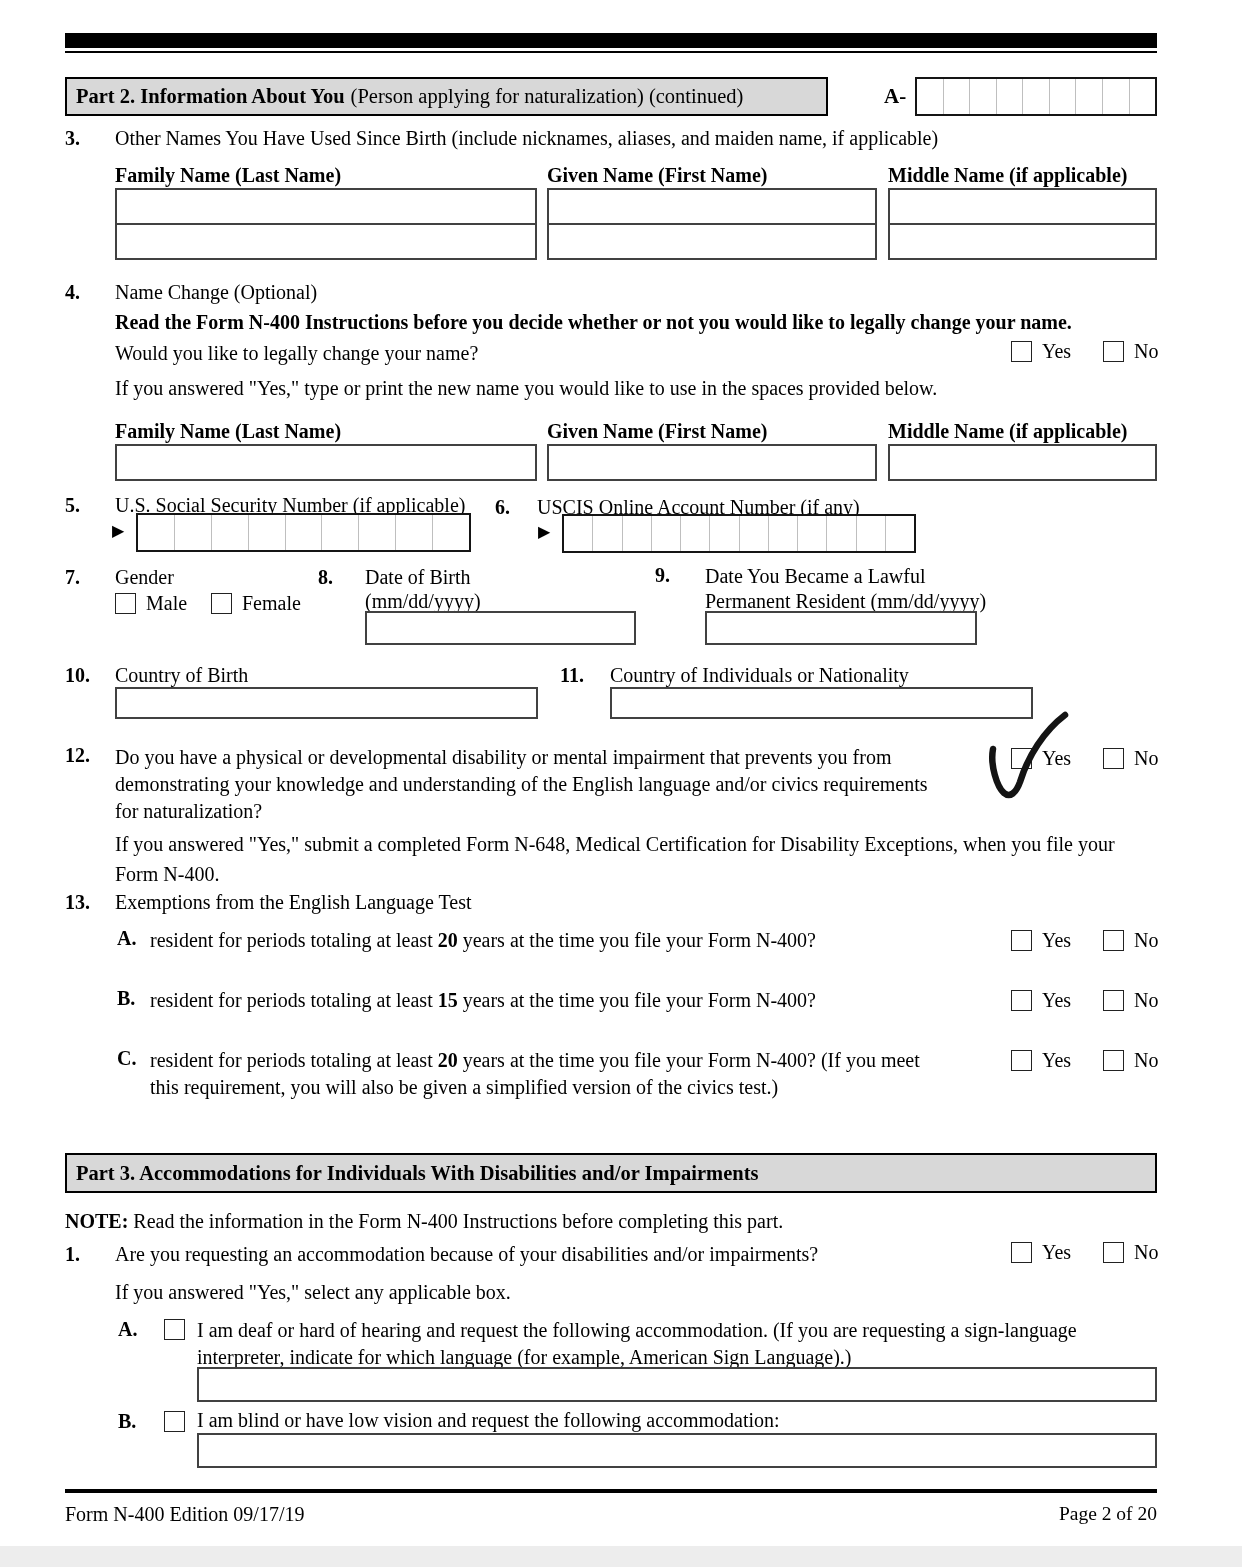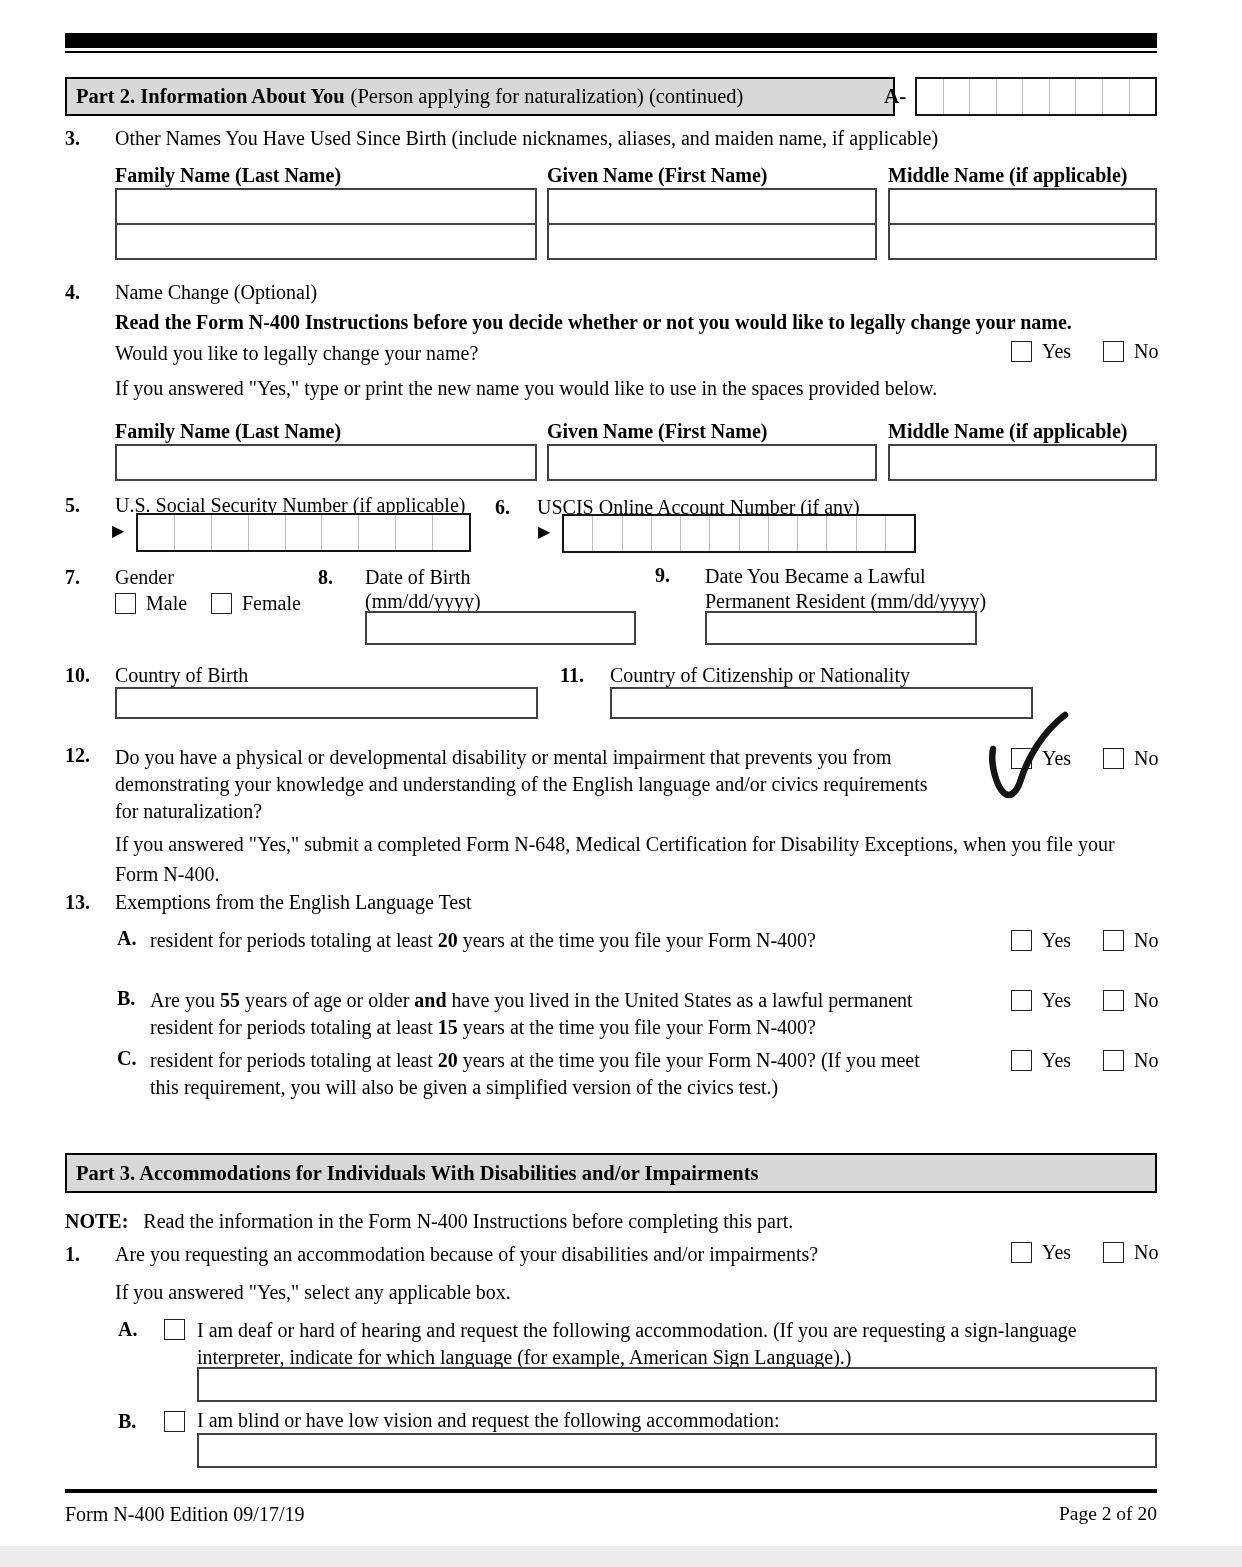--- a/index.html
+++ b/index.html
@@ -30,21 +30,21 @@
   .arrow { font-size:16px; font-family:"DejaVu Sans", sans-serif; }
   .note2 .line { line-height:30px; }
   svg { pointer-events:none; }
 </style>
 </head>
 <body>
 
 <div class="abs bar" style="left:65px;top:33px;width:1092px;height:15px"></div>
 <div class="abs bar" style="left:65px;top:51px;width:1092px;height:2px"></div>
 
-<div class="abs part-hdr" style="left:65px;top:77px;width:830px;height:39px">
+<div class="abs part-hdr" style="left:65px;top:77px;width:763px;height:39px">
   <span class="b">Part 2.  Information About You</span>
   <span class="reg">(Person applying for naturalization) (continued)</span>
 </div>
 <div class="abs b" style="left:884px;top:84px;font-size:21px">A-</div>
 <div class="abs seg" style="left:915px;top:77px;width:242px;height:39px">
     <div class="cell"></div>
     <div class="cell"></div>
     <div class="cell"></div>
     <div class="cell"></div>
     <div class="cell"></div>
@@ -134,21 +134,21 @@
 
 <div class="abs b" style="left:655px;top:564px">9.</div>
 <div class="abs" style="left:705px;top:564px;width:290px;line-height:25px">Date You Became a Lawful Permanent Resident (mm/dd/yyyy)</div>
 <div class="abs box" style="left:705px;top:611px;width:272px;height:34px"></div>
 
 <div class="abs b" style="left:65px;top:664px">10.</div>
 <div class="abs" style="left:115px;top:664px">Country of Birth</div>
 <div class="abs box" style="left:115px;top:687px;width:423px;height:32px"></div>
 
 <div class="abs b" style="left:560px;top:664px">11.</div>
-<div class="abs" style="left:610px;top:664px">Country of Citizenship or Nationality</div>
+<div class="abs" style="left:610px;top:664px">Country of Individuals or Nationality</div>
 <div class="abs box" style="left:610px;top:687px;width:423px;height:32px"></div>
 
 <div class="abs b" style="left:65px;top:744px">12.</div>
 <div class="abs" style="left:115px;top:744px">
   <div class="line">Do you have a physical or developmental disability or mental impairment that prevents you from</div>
   <div class="line">demonstrating your knowledge and understanding of the English language and/or civics requirements</div>
   <div class="line">for naturalization?</div>
 </div>
 <div class="abs yn" style="left:1011px;top:747px">
   <span class="cb"></span>
@@ -173,21 +173,20 @@
 </div>
 <div class="abs yn" style="left:1011px;top:929px">
   <span class="cb"></span>
   <span>Yes</span>
   <span class="cb cb2"></span>
   <span>No</span>
 </div>
 
 <div class="abs b" style="left:117px;top:987px">B.</div>
 <div class="abs" style="left:150px;top:987px">
-  <div class="line"><span>Are you </span><span class="b">55</span><span> years of age or older </span><span class="b">and</span><span> have you lived in the United States as a lawful permanent</span></div>
   <div class="line"><span>resident for periods totaling at least </span><span class="b">15</span><span> years at the time you file your Form N-400?</span></div>
 </div>
 <div class="abs yn" style="left:1011px;top:989px">
   <span class="cb"></span>
   <span>Yes</span>
   <span class="cb cb2"></span>
   <span>No</span>
 </div>
 
 <div class="abs b" style="left:117px;top:1047px">C.</div>
@@ -201,21 +200,21 @@
   <span class="cb cb2"></span>
   <span>No</span>
 </div>
 
 <div class="abs part-hdr" style="left:65px;top:1153px;width:1092px;height:40px">
   <span class="b">Part 3.  Accommodations for Individuals With Disabilities and/or Impairments</span>
 </div>
 
 <div class="abs" style="left:65px;top:1210px">
   <span class="b">NOTE:</span>
-  <span style="margin-left:10px">Read the information in the Form N-400 Instructions before completing this part.</span>
+  <span style="margin-left:0">Read the information in the Form N-400 Instructions before completing this part.</span>
 </div>
 
 <div class="abs b" style="left:65px;top:1243px">1.</div>
 <div class="abs" style="left:115px;top:1243px">Are you requesting an accommodation because of your disabilities and/or impairments?</div>
 <div class="abs yn" style="left:1011px;top:1241px">
   <span class="cb"></span>
   <span>Yes</span>
   <span class="cb cb2"></span>
   <span>No</span>
 </div>

